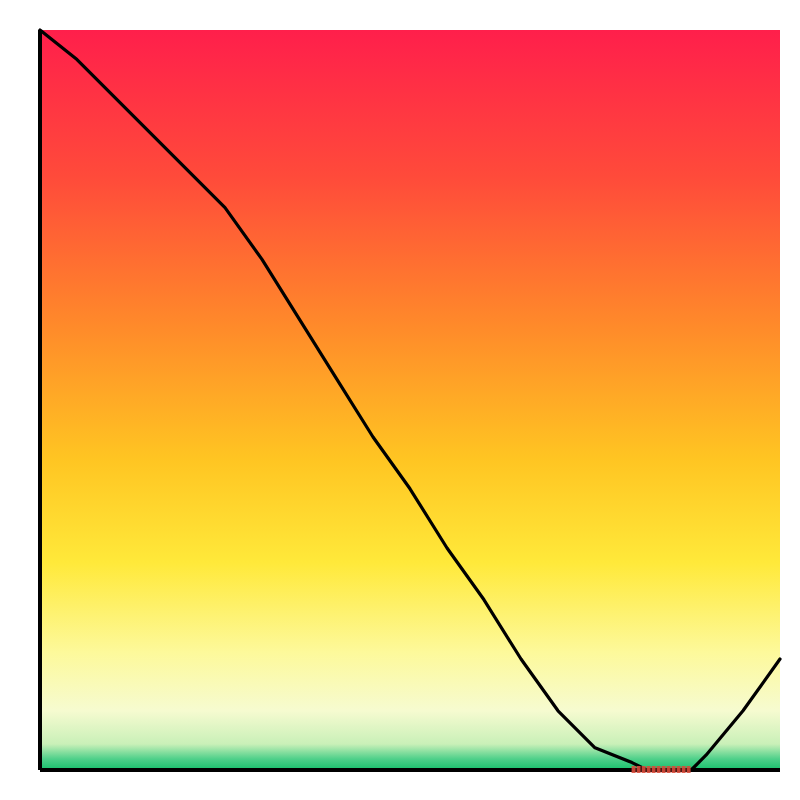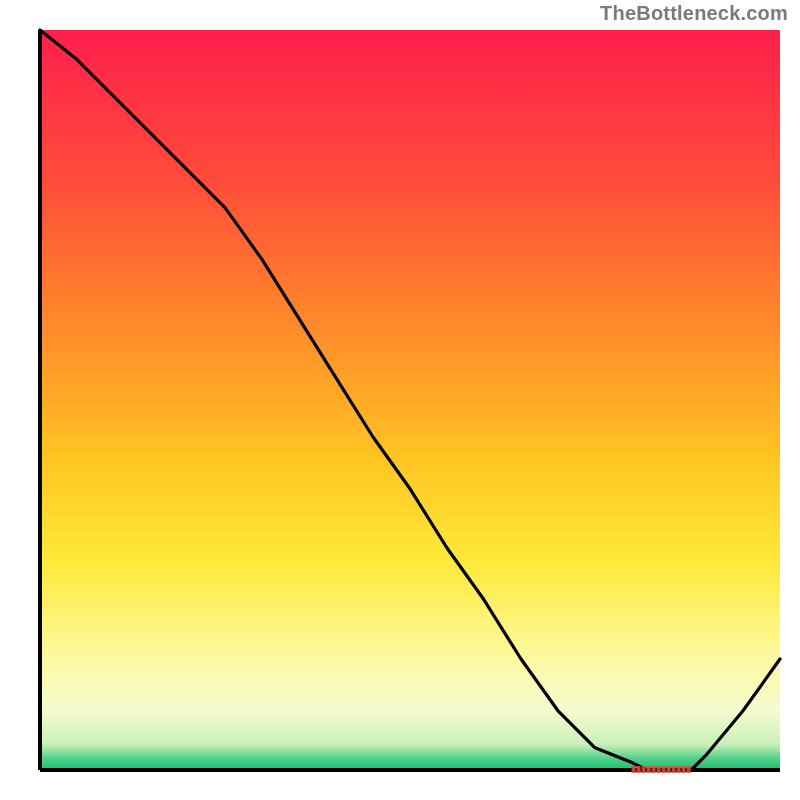--- a/index.html
+++ b/index.html
@@ -26,21 +26,20 @@
     letter-spacing: 0.2px;
   }
   svg {
     display: block;
   }
 </style>
 </head>
 <body>
 
 <div class="wrap">
-  <div class="attrib">TheBottleneck.com</div>
   <svg id="chart-svg" width="800" height="800">
     <defs>
       <linearGradient id="bg-grad" x1="0" y1="0" x2="0" y2="1">
           <stop offset="0.00%" stop-color="#ff1f4b"></stop>
           <stop offset="20.00%" stop-color="#ff4b3a"></stop>
           <stop offset="40.00%" stop-color="#ff8a2a"></stop>
           <stop offset="58.00%" stop-color="#ffc522"></stop>
           <stop offset="72.00%" stop-color="#ffe93a"></stop>
           <stop offset="84.00%" stop-color="#fdf99a"></stop>
           <stop offset="92.00%" stop-color="#f6fbd0"></stop>

